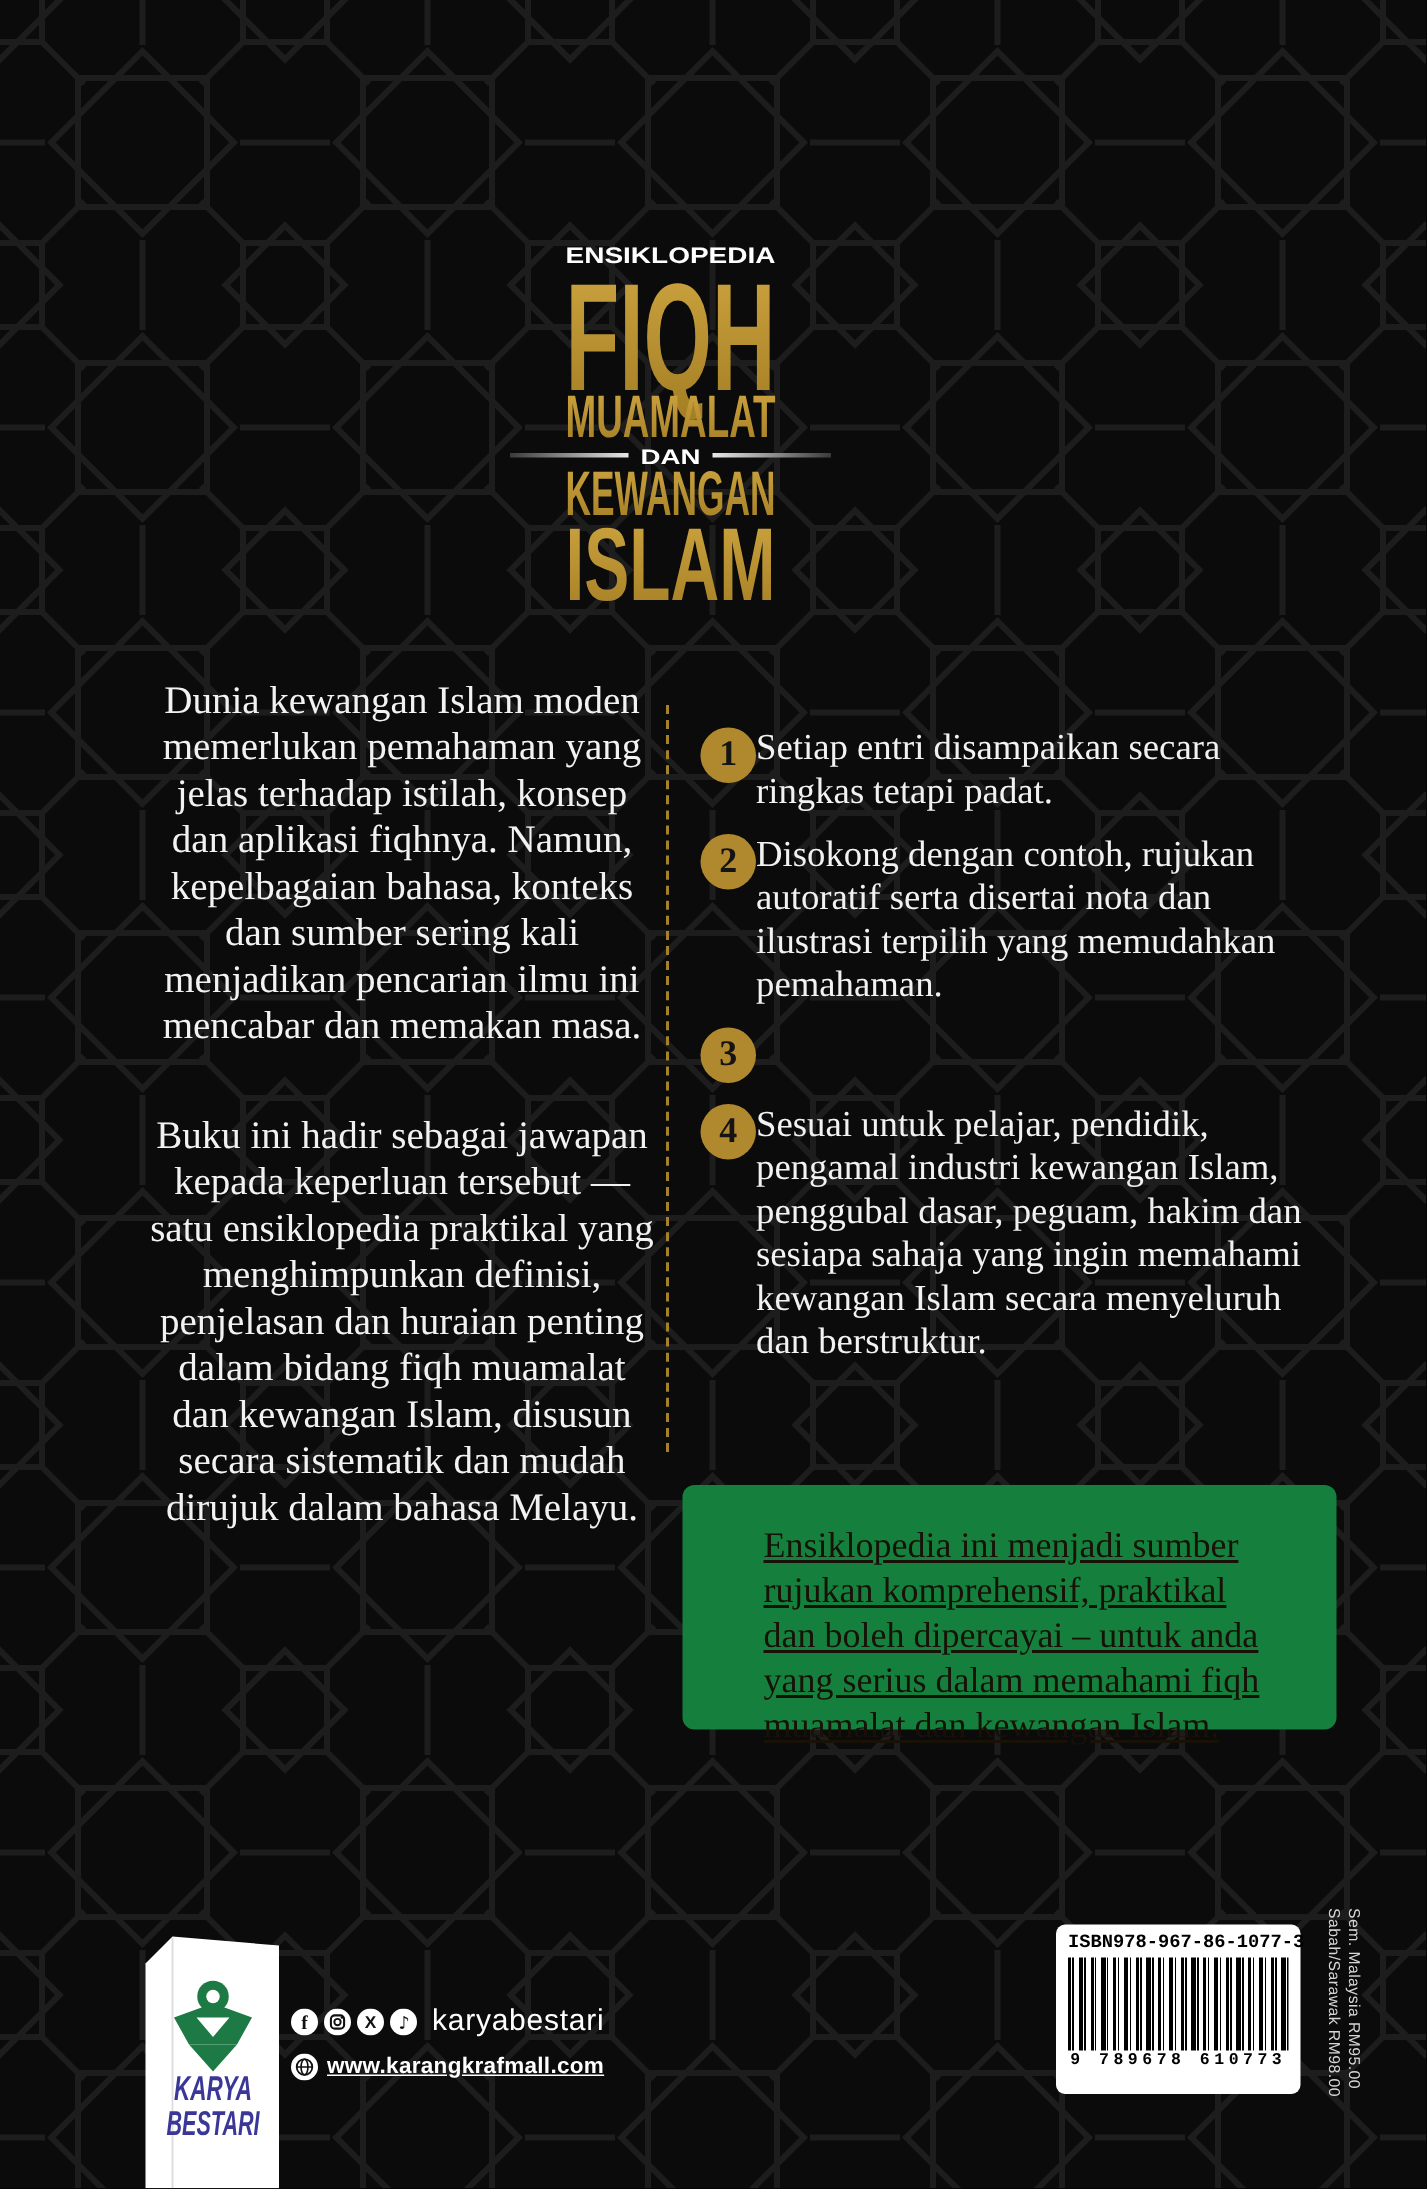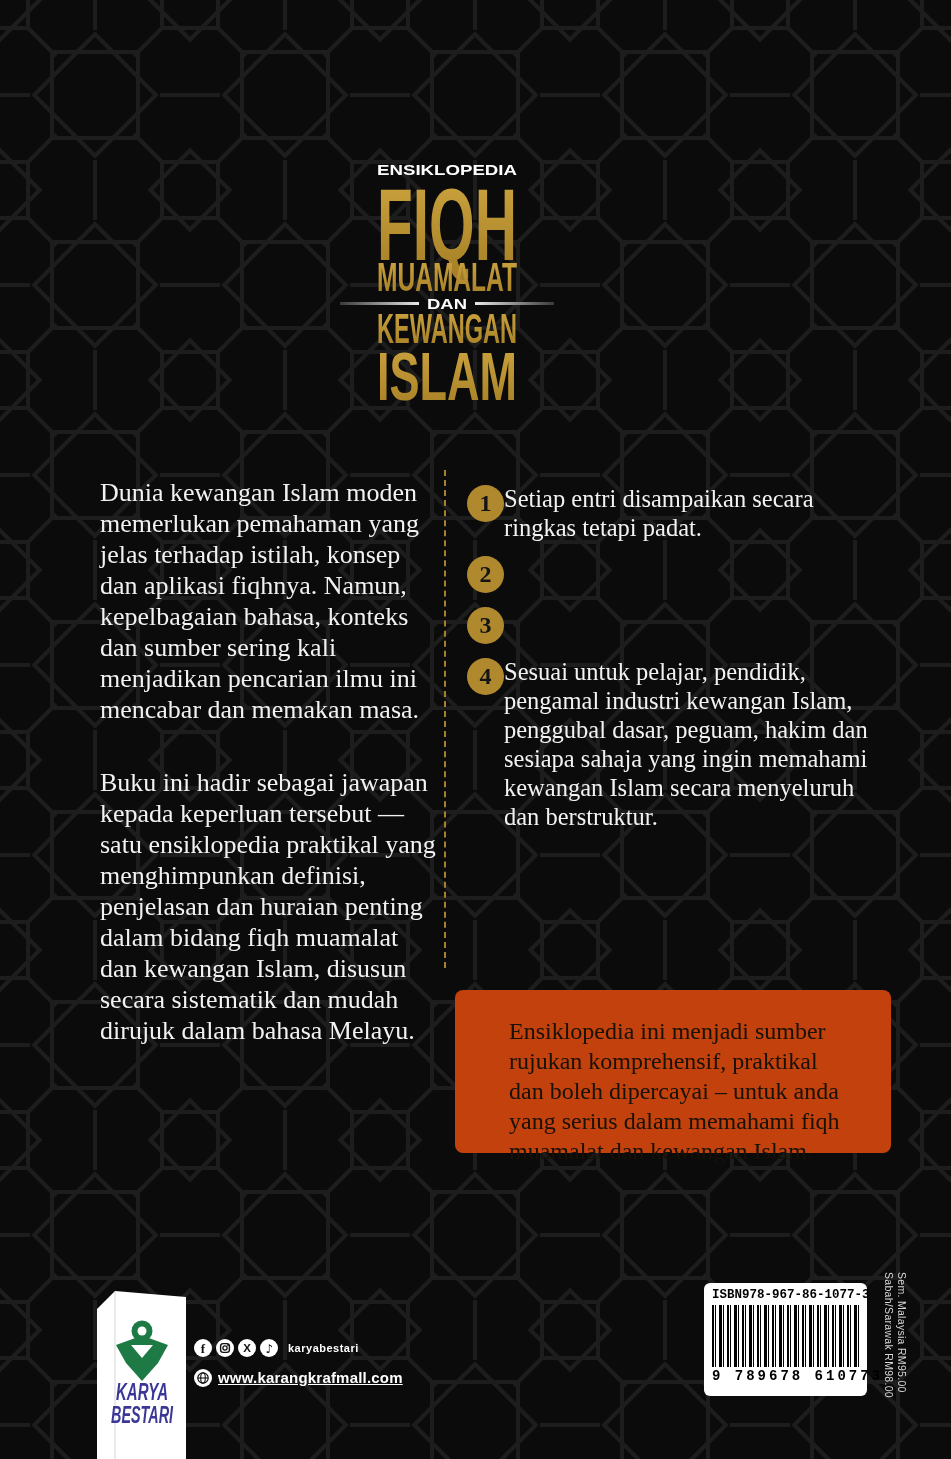--- a/index.html
+++ b/index.html
@@ -6,62 +6,62 @@
   .cover{
     position:relative;width:951px;height:1459px;overflow:hidden;
     background:#0b0b0b;font-family:"Liberation Serif",serif;color:#f2f2f2;
   }
   .pattern-bg{position:absolute;inset:0;z-index:0;}
 
   
   .title-svg{position:absolute;left:340px;top:158px;width:250px;height:248px;z-index:2;}
 
   
-  .left-col{position:absolute;left:100px;top:477px;width:336px;z-index:2;
-    font-size:26px;line-height:31px;}
+  .left-col{position:absolute;left:100px;top:451px;width:336px;z-index:2;
+    font-size:26px;line-height:31px;text-align:center;}
   .left-col p{margin:0 0 42px 0;}
 
   
   .v-divider{position:absolute;left:444px;top:470px;height:498px;width:0;
     border-left:2px dashed #a5812b;z-index:2;}
 
   
   .features{position:absolute;left:467px;top:484px;width:420px;z-index:2;}
   .feature{display:flex;align-items:flex-start;margin-bottom:13px;}
   .num-circle{flex:0 0 auto;width:37px;height:37px;border-radius:50%;
     background:#b0892e;color:#141414;font-weight:bold;font-size:24px;
     display:flex;align-items:center;justify-content:center;margin-top:1px;}
   .feature .txt{font-size:24.5px;line-height:29px;width:372px;}
 
   
   .gold-box{position:absolute;left:455px;top:990px;width:436px;height:163px;
-    background:#c2410c;border-radius:8px;color:#171107;z-index:2;
-    font-size:24px;line-height:30px;box-sizing:border-box;padding:26px 34px 0 54px;}
+    background:#15803d;border-radius:8px;color:#171107;z-index:2;
+    font-size:24px;line-height:30px;box-sizing:border-box;padding:26px 34px 0 54px;text-decoration:underline;}
 
   
   .logo-svg{position:absolute;left:94px;top:1288px;width:96px;height:171px;z-index:3;}
 
   
   .social{position:absolute;left:194px;top:1338px;z-index:3;
     font-family:"Liberation Sans",sans-serif;color:#fff;}
   .social-row{display:flex;align-items:center;height:19px;margin-bottom:11px;}
   .social-row .sicon{width:18px;height:18px;margin-right:4px;flex:0 0 auto;}
-  .social-row .handle{font-size:11px;font-weight:bold;margin-left:6px;letter-spacing:.5px;}
+  .social-row .handle{font-size:20px;font-weight:normal;margin-left:6px;letter-spacing:.5px;}
   .social-row .site{font-size:15px;font-weight:bold;margin-left:2px;letter-spacing:.2px;text-decoration:underline;}
 
   
   .barcode-box{position:absolute;left:704px;top:1283px;width:163px;height:113px;
     background:#fff;border-radius:6px;z-index:3;box-sizing:border-box;padding:5px 8px 4px 8px;
     font-family:"Liberation Mono",monospace;color:#000;}
   .isbn{font-size:12.5px;font-weight:bold;text-align:center;letter-spacing:0;white-space:nowrap;}
   .bars{height:62px;margin-top:3px;
     background:repeating-linear-gradient(90deg,
       #000 0 2px,#fff 2px 3px,#000 3px 4px,#fff 4px 7px,
       #000 7px 10px,#fff 10px 11px,#000 11px 12px,#fff 12px 15px);}
-  .ean{font-size:14px;font-weight:bold;text-align:center;letter-spacing:3px;margin-top:1px;white-space:nowrap;}
+  .ean{font-size:11px;font-weight:bold;text-align:center;letter-spacing:3px;margin-top:1px;white-space:nowrap;}
 
   
   .prices{position:absolute;left:882px;top:1272px;height:150px;z-index:3;
     writing-mode:vertical-rl;font-family:"Liberation Sans",sans-serif;
     font-size:10.5px;line-height:13px;color:#d6d6d6;letter-spacing:.3px;}
   .prices div{white-space:nowrap;}
 </style>
 </head>
 <body>
 
@@ -128,20 +128,21 @@
 
   <div class="v-divider"></div>
 
   <div class="features">
     <div class="feature">
       <div class="num-circle">1</div>
       <div class="txt">Setiap entri disampaikan secara ringkas tetapi padat.</div>
     </div>
     <div class="feature">
       <div class="num-circle">2</div>
+      <div class="txt">Disokong dengan contoh, rujukan autoratif serta disertai nota dan ilustrasi terpilih yang memudahkan pemahaman.</div>
     </div>
     <div class="feature">
       <div class="num-circle">3</div>
     </div>
     <div class="feature">
       <div class="num-circle">4</div>
       <div class="txt">Sesuai untuk pelajar, pendidik, pengamal industri kewangan Islam, penggubal dasar, peguam, hakim dan sesiapa sahaja yang ingin memahami kewangan Islam secara menyeluruh dan berstruktur.</div>
     </div>
   </div>
 

